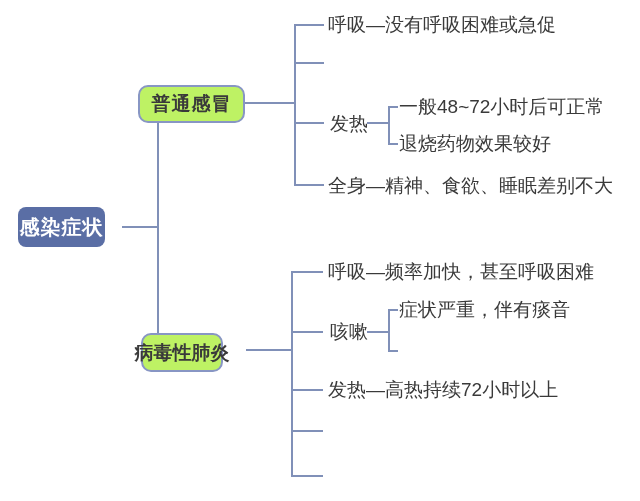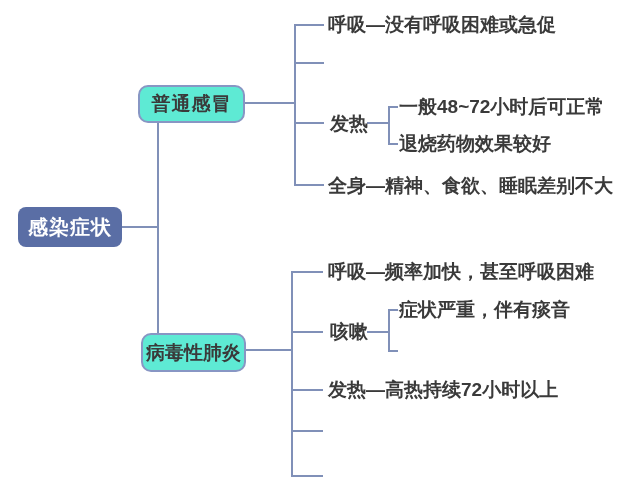--- a/index.html
+++ b/index.html
@@ -9,33 +9,33 @@
     overflow:hidden;
   }
   .line{position:absolute;background:#8090b8;}
   .line.h{height:2px;}
   .line.v{width:2px;}
   .node{
     position:absolute;display:flex;align-items:center;justify-content:center;
     font-weight:700;white-space:nowrap;box-sizing:border-box;
   }
   .root{
-    left:18px;top:207px;width:104px;height:40px;
+    left:18px;top:207px;width:87px;height:40px;
     background:#5a6ea5;color:#ffffff;border-radius:8px;
     font-size:20px;letter-spacing:1px;
   }
   .box{
-    background:#5eead4;border:2px solid #8896c4;border-radius:10px;
+    background:#bef264;border:2px solid #8896c4;border-radius:10px;
     color:#3a3a3a;font-size:19px;
   }
   .box1{left:138px;top:85px;width:107px;height:38px;letter-spacing:1px;}
-  .box2{left:141px;top:333px;width:105px;height:39px;}
+  .box2{left:141px;top:333px;width:82px;height:39px;}
   .leaf{
     position:absolute;transform:translateY(-50%);
-    font-size:19px;font-weight:700;color:#3a3a3a;white-space:nowrap;
+    font-size:19px;font-weight:400;color:#3a3a3a;white-space:nowrap;
   }
 </style>
 </head>
 <body>
 
 <div class="canvas">
 
   <div class="line h" style="left:122px;top:226px;width:36px"></div>
   <div class="line v" style="left:157px;top:123px;height:210px"></div>
 

